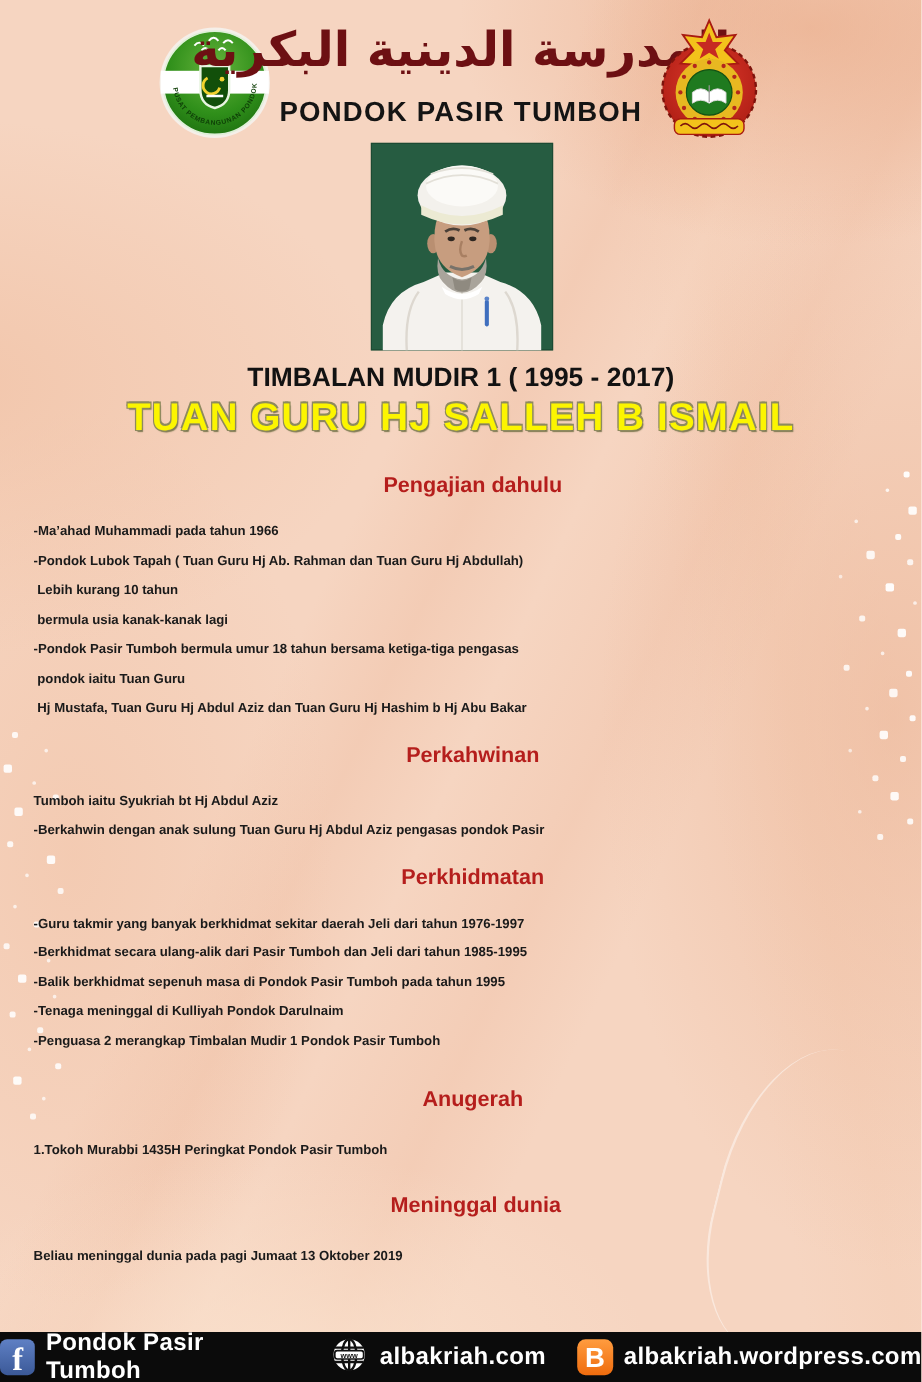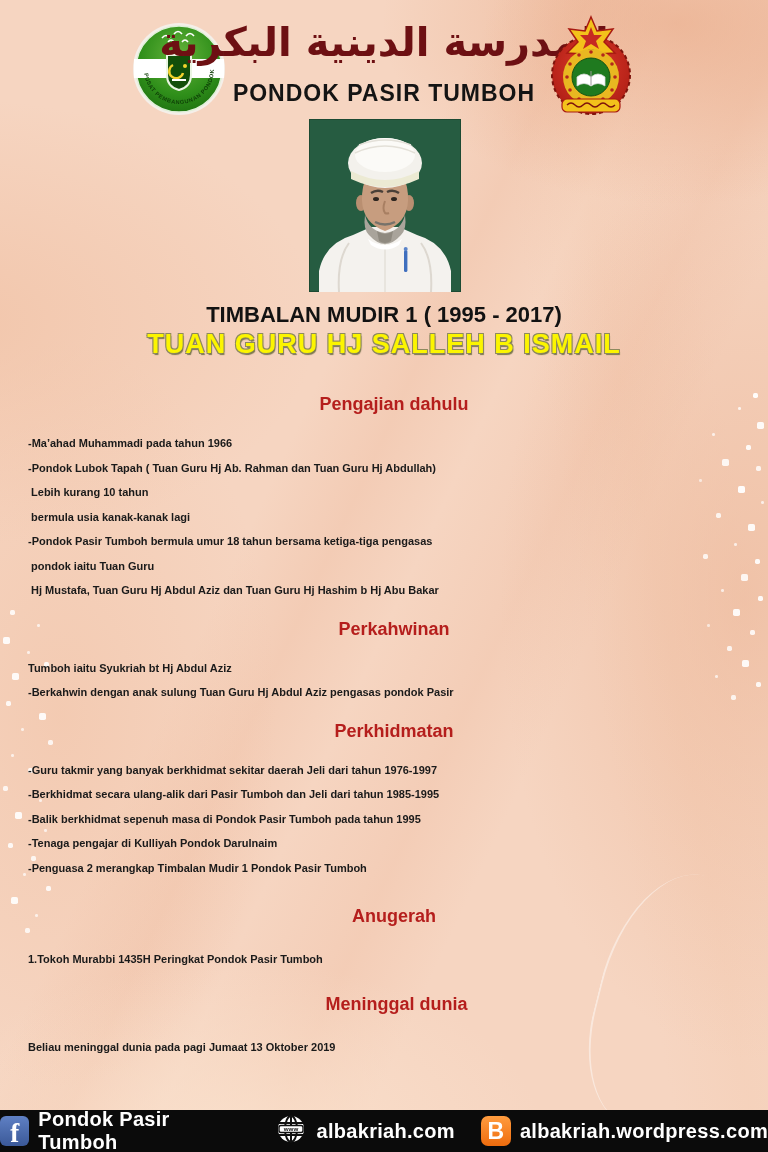--- a/index.html
+++ b/index.html
@@ -67,21 +67,21 @@
   }
   
   .photo{position:absolute; left:309px; top:119px; width:152px; height:173px;}
   
   .title-position{
     position:absolute; top:302px; left:0; right:0; text-align:center;
     font-size:22px; font-weight:bold; color:#121212;
   }
   .title-name{
     position:absolute; top:329px; left:0; right:0; text-align:center;
-    font-size:27px; font-weight:bold; color:#fcf500; letter-spacing:1px;
+    font-size:32px; font-weight:bold; color:#fcf500; letter-spacing:1px;
     text-shadow:-1px -1px 0 #8e8a5e, 1px -1px 0 #8e8a5e, -1px 1px 0 #8e8a5e, 1px 2px 1px #7c7850;
   }
   
   main{position:absolute; top:392px; left:28px; right:8px;}
   .section h2{
     margin:0 0 15px 0; font-size:18px; font-weight:bold; color:#b51e1c; line-height:24px;
     white-space:pre;
     text-align:center;
   }
   .section{margin:0 0 14px 0;}
@@ -231,21 +231,21 @@
           <div>Tumboh iaitu Syukriah bt Hj Abdul Aziz</div>
           <div>-Berkahwin dengan anak sulung Tuan Guru Hj Abdul Aziz pengasas pondok Pasir</div>
         </div>
     </section>
     <section class="section s3">
       <h2>Perkhidmatan</h2>
       <div class="lines">
           <div>-Guru takmir yang banyak berkhidmat sekitar daerah Jeli dari tahun 1976-1997</div>
           <div>-Berkhidmat secara ulang-alik dari Pasir Tumboh dan Jeli dari tahun 1985-1995</div>
           <div>-Balik berkhidmat sepenuh masa di Pondok Pasir Tumboh pada tahun 1995</div>
-          <div>-Tenaga pengajar di Kulliyah Pondok Darulnaim</div>
+          <div>-Tenaga meninggal di Kulliyah Pondok Darulnaim</div>
           <div>-Penguasa 2 merangkap Timbalan Mudir 1 Pondok Pasir Tumboh</div>
         </div>
     </section>
     <section class="section s4">
       <h2>Anugerah</h2>
       <div class="lines">
           <div>1.Tokoh Murabbi 1435H Peringkat Pondok Pasir Tumboh</div>
         </div>
     </section>
     <section class="section s5">

